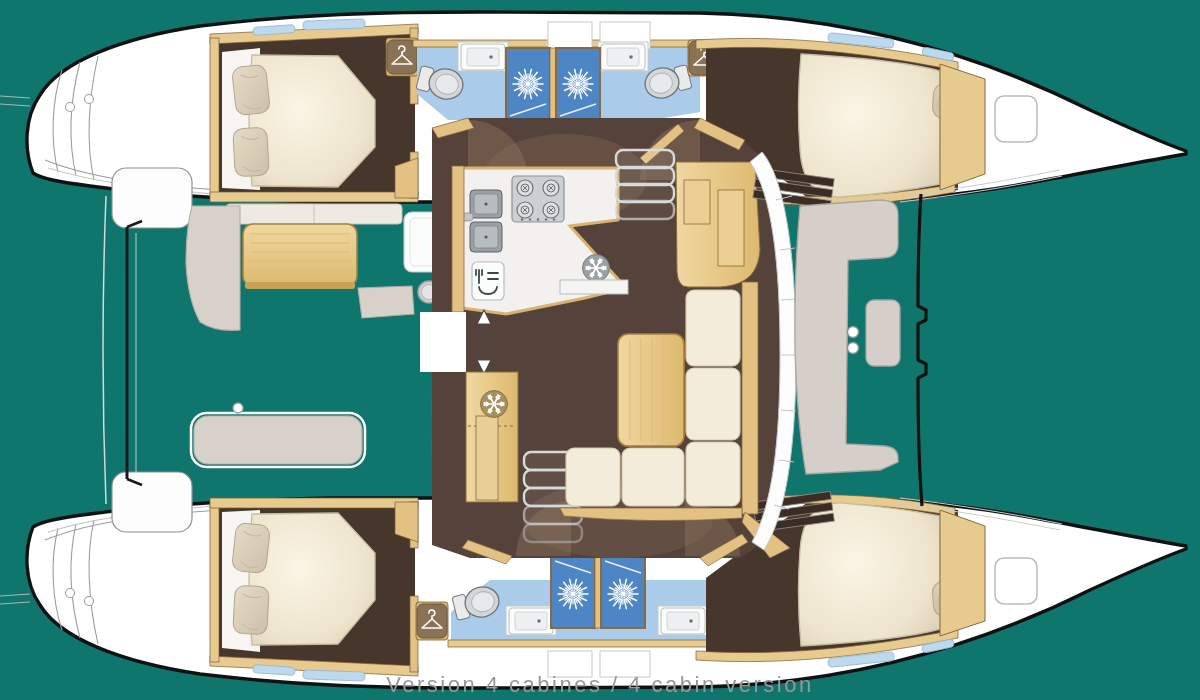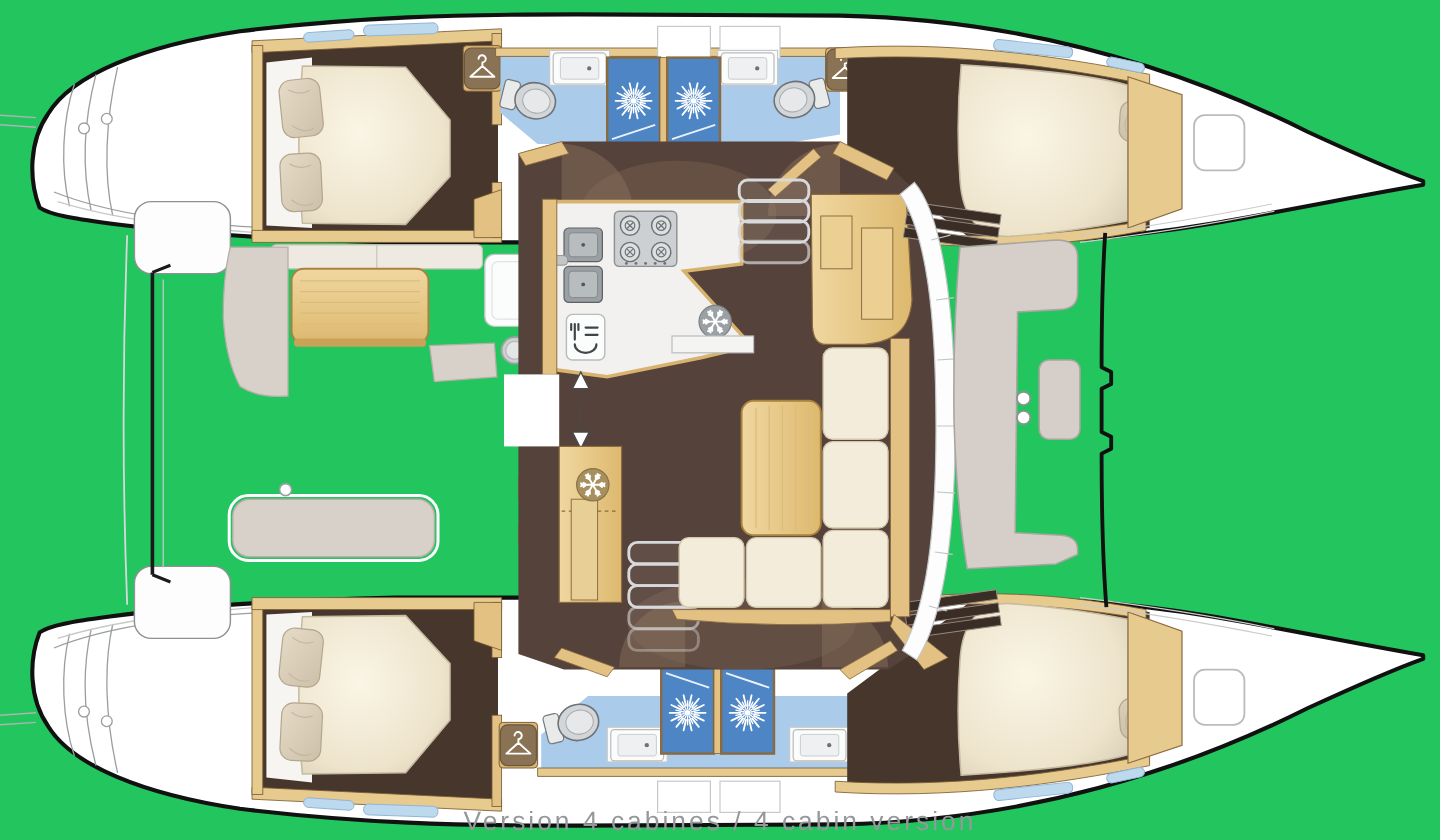--- a/index.html
+++ b/index.html
@@ -1,16 +1,16 @@
 <!DOCTYPE html>
 <html><head>
 <meta charset="utf-8">
 <style>
   html,body{margin:0;padding:0;background:#fff;}
-  .stage{position:relative;width:1200px;height:700px;background:#22c55e;overflow:hidden;
+  .stage{position:relative;width:1200px;height:700px;background:#0f766e;overflow:hidden;
          font-family:"Liberation Sans",sans-serif;}
   svg{display:block}
   .caption{font-family:"Liberation Sans",sans-serif;font-size:22px;letter-spacing:2.5px;
            fill:#95989a;font-weight:400;}
   .rays path{stroke:#fff;fill:none;stroke-linecap:round;}
   .snowflake path{stroke:#fff;fill:none;stroke-linecap:round;stroke-linejoin:round;}
 </style>
 </head>
 <body>
 

